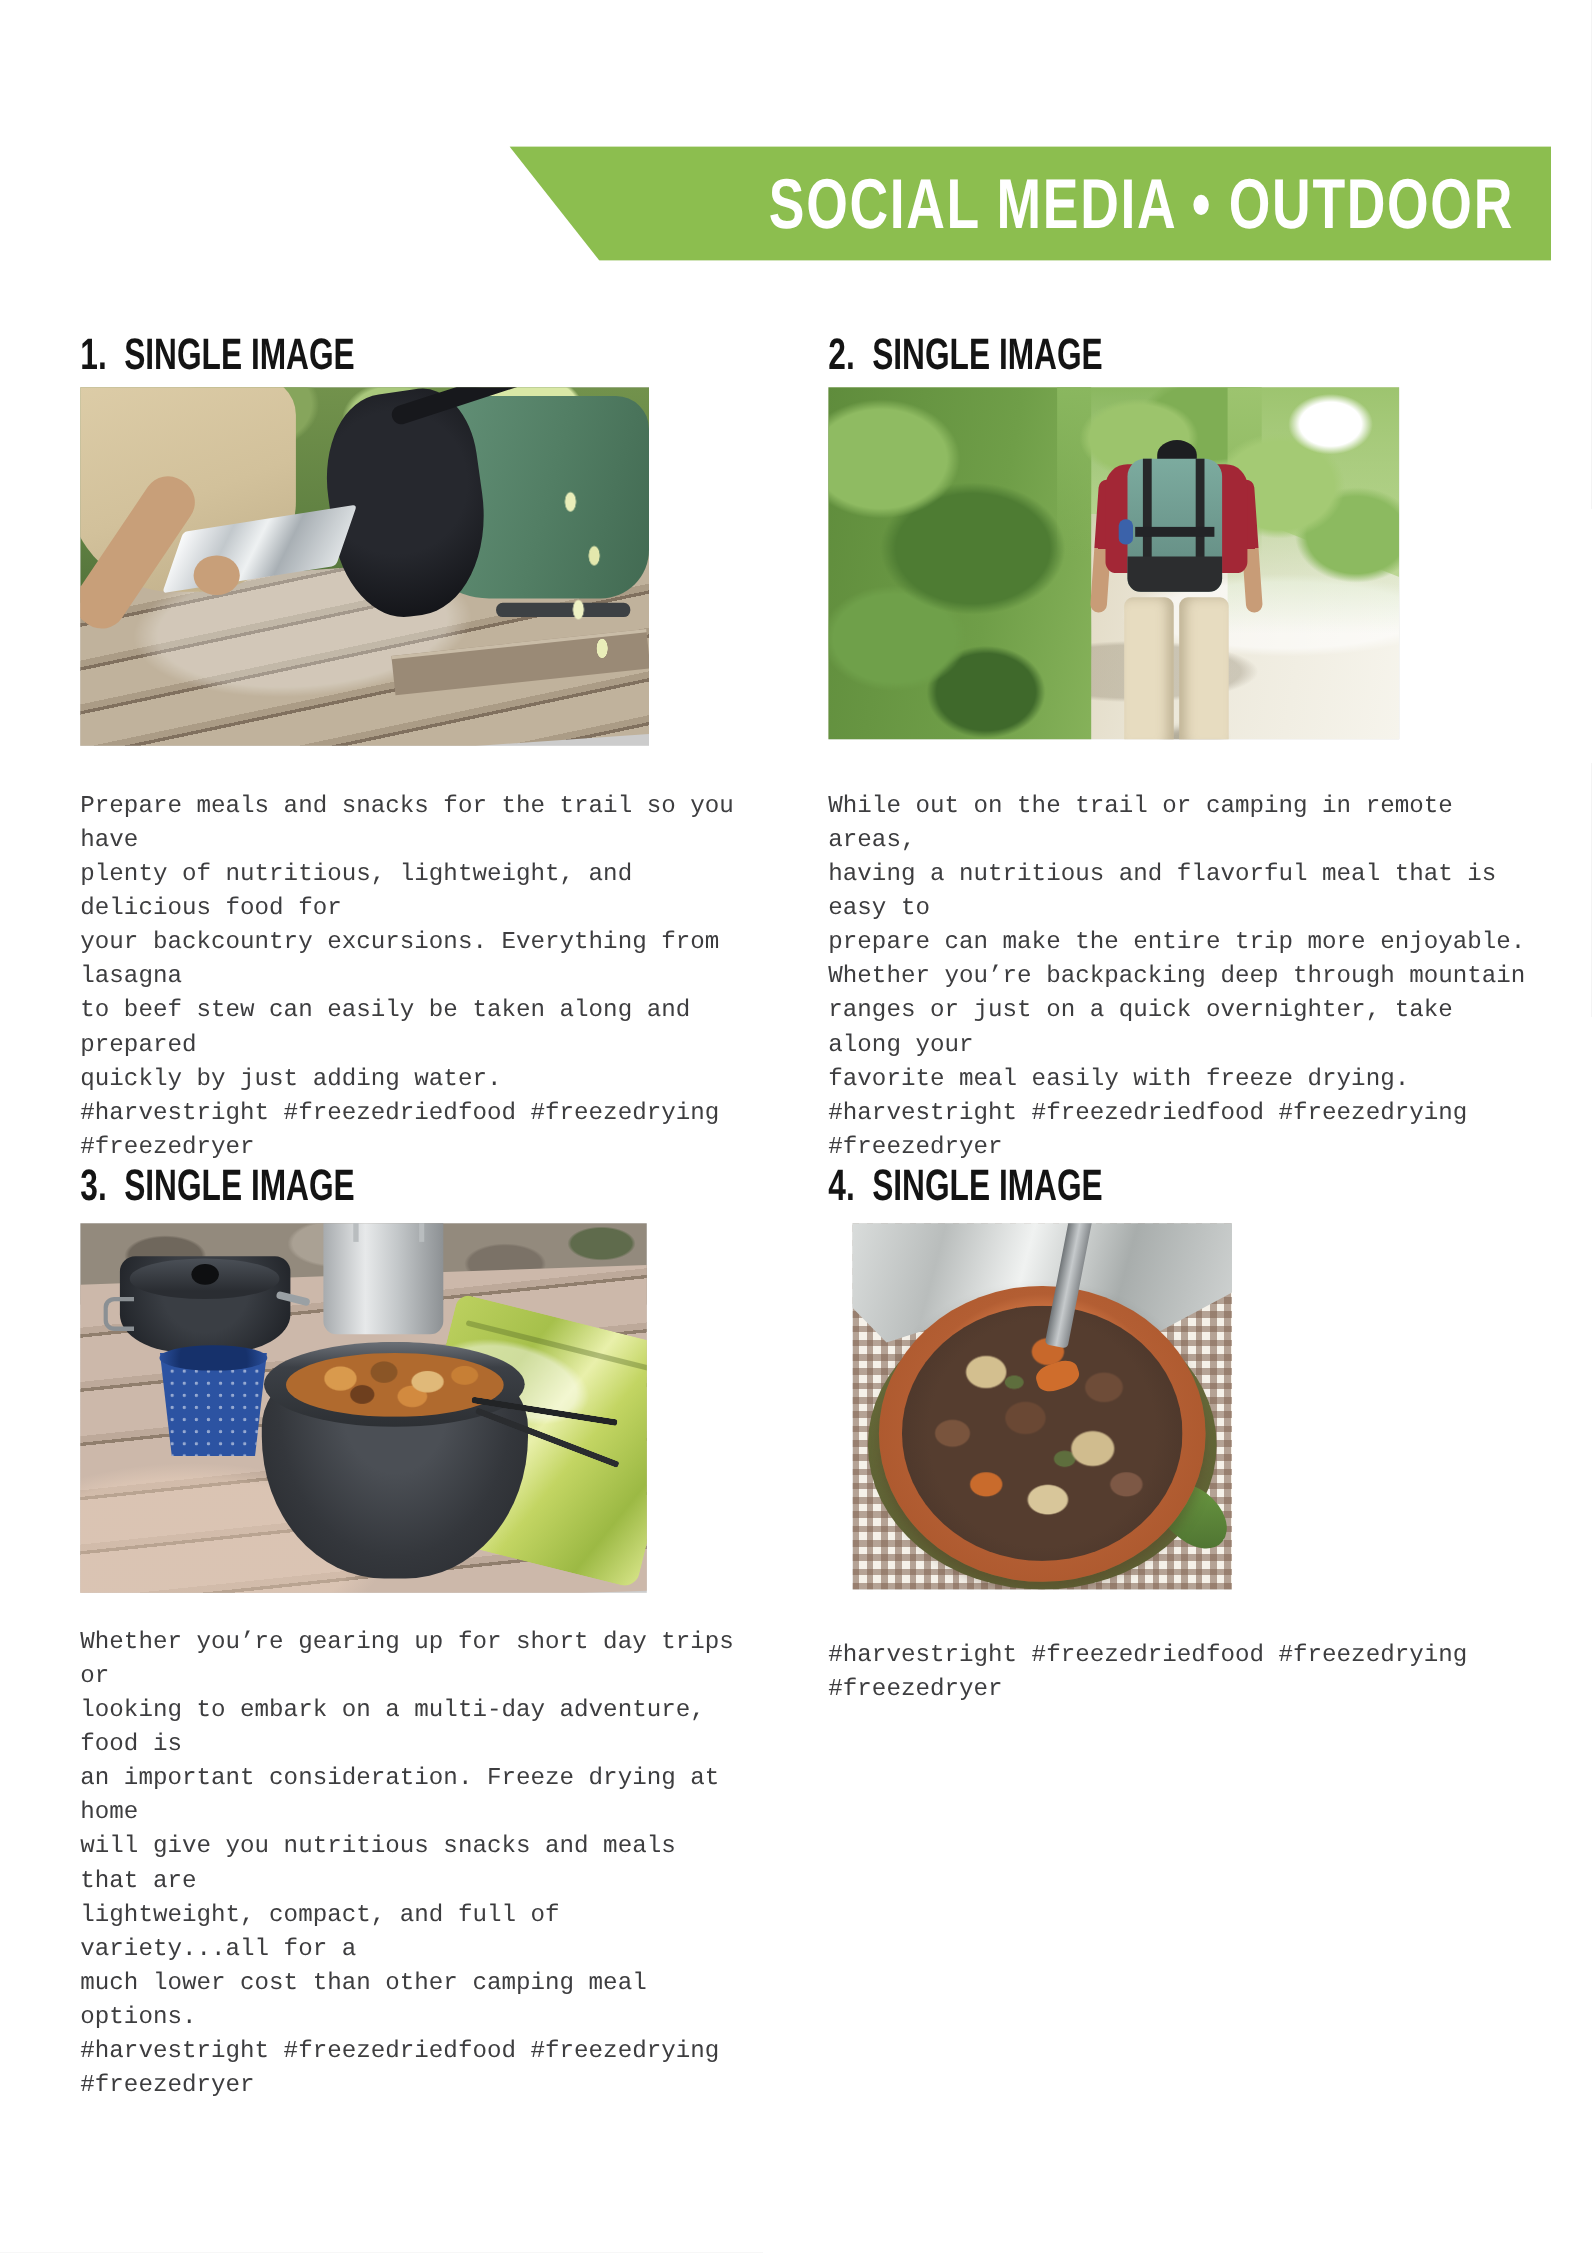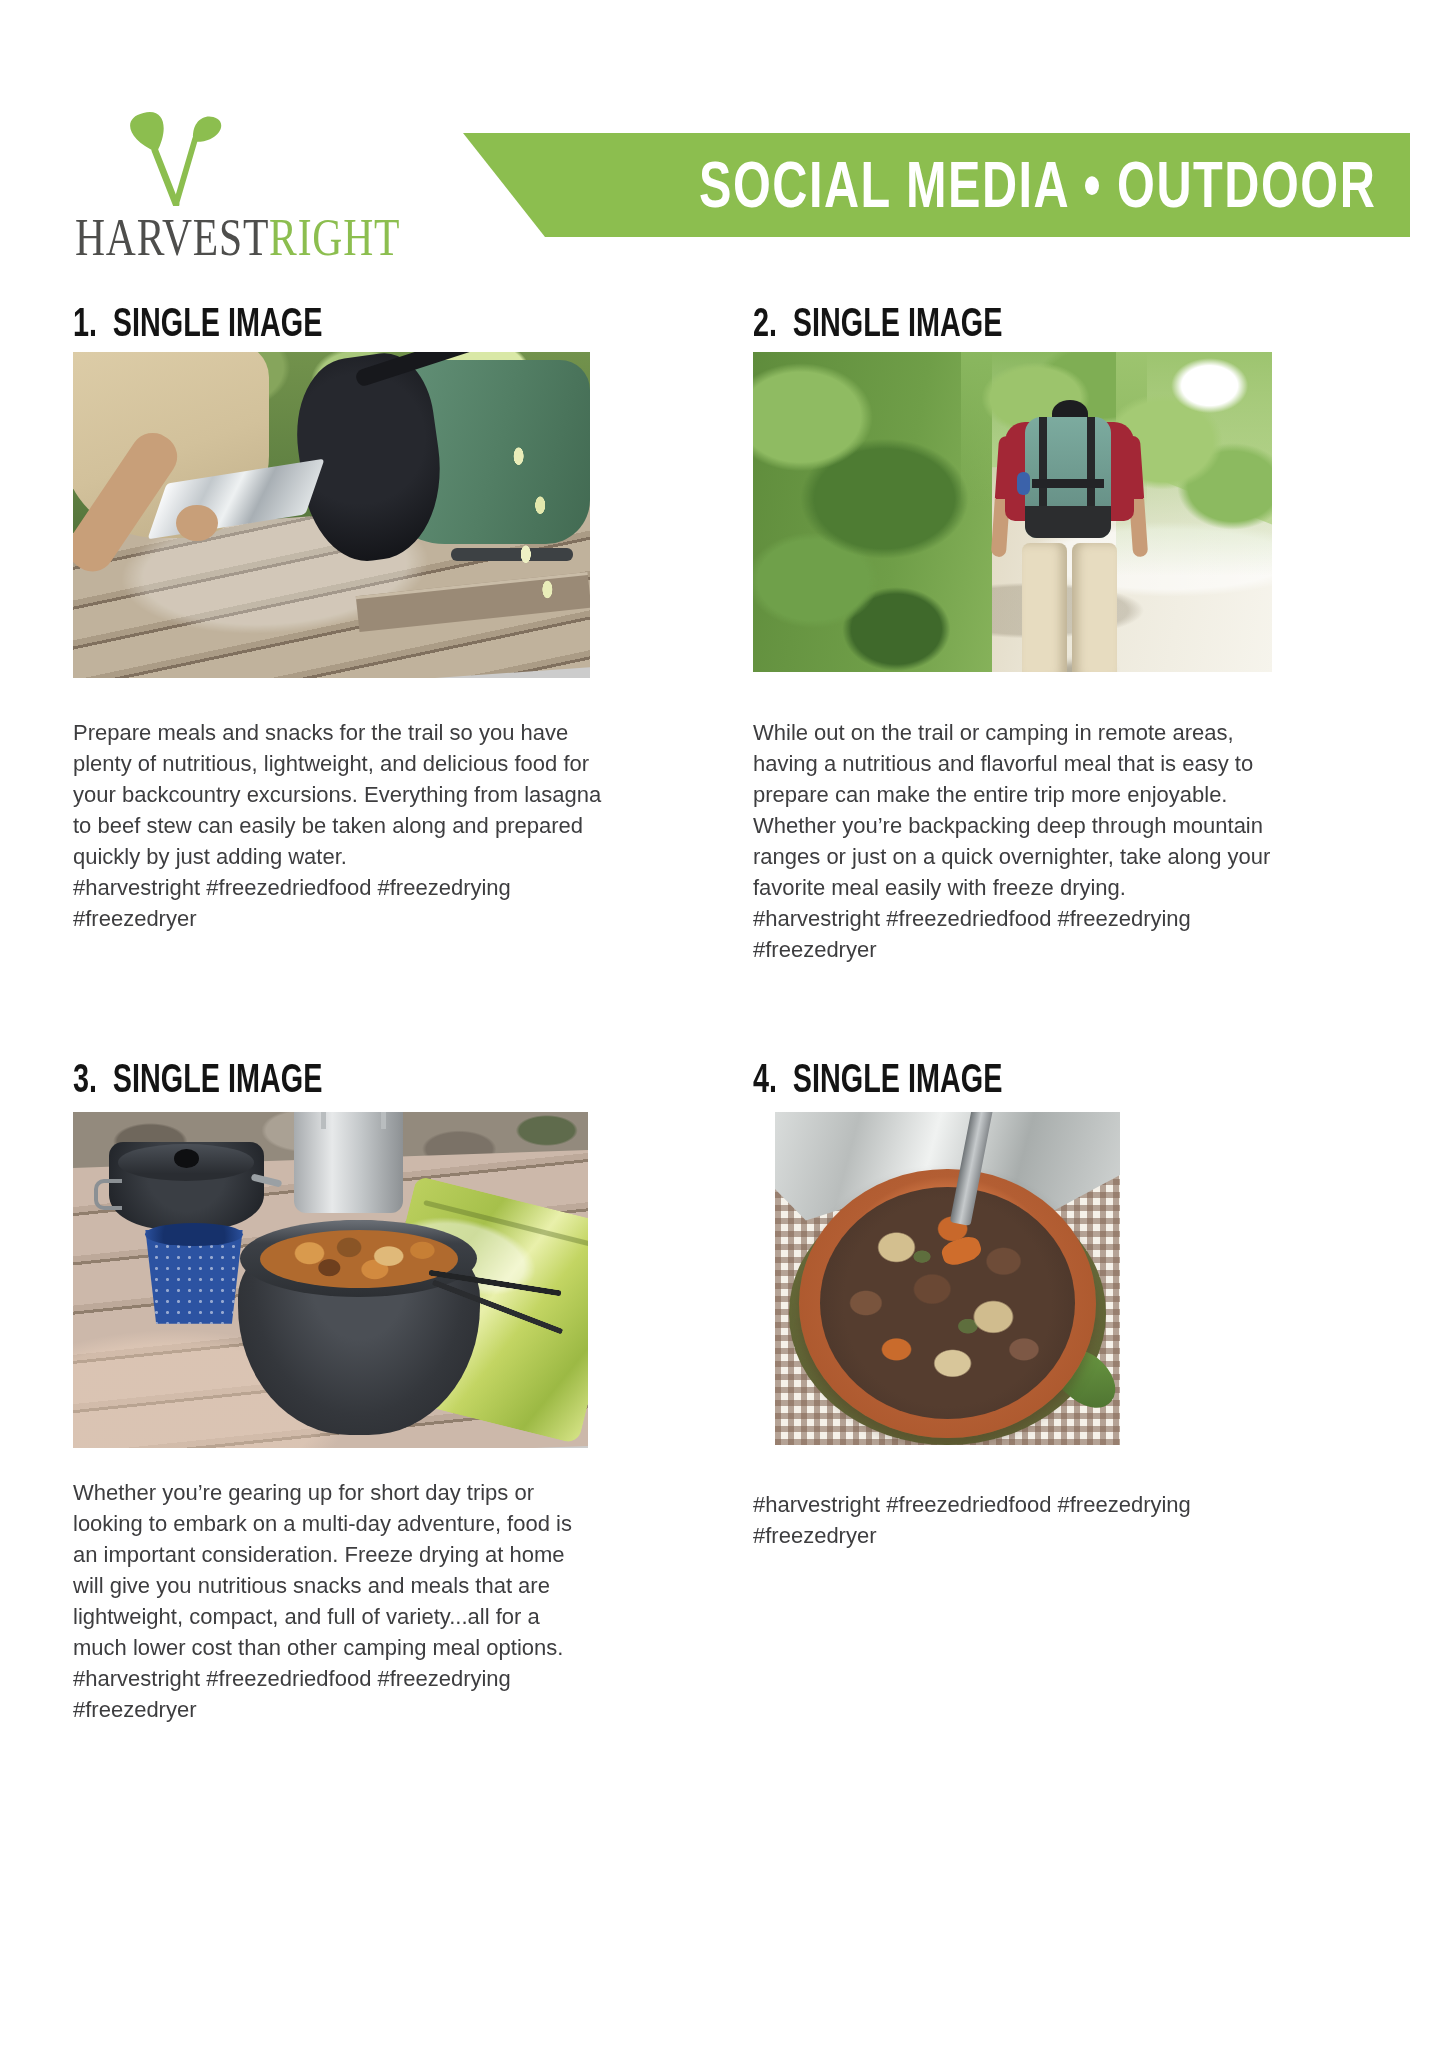--- a/index.html
+++ b/index.html
@@ -23,21 +23,21 @@
           display:inline-block;transform:scaleX(.76);transform-origin:100% 50%;margin-right:34px;}
 
   
   .section{position:absolute;}
   .s1{left:73px;top:300px;width:600px;}
   .s2{left:753px;top:300px;width:640px;}
   .s3{left:73px;top:1056px;width:600px;}
   .s4{left:753px;top:1056px;width:640px;}
   .h{height:44px;line-height:44px;color:#141414;font-weight:bold;font-size:40px;white-space:nowrap;}
   .hs{display:inline-flex;gap:22px;transform:scaleX(.72);transform-origin:0 50%;}
-  .cap{margin:0;font-size:22px;line-height:31px;color:#3d3d3f;}
+  .cap{margin:0;font-size:22px;line-height:31px;color:#3d3d3f;font-family:Liberation Mono, monospace;}
   .capline{display:block;white-space:pre-line;}
 
   
   .photo{position:relative;overflow:hidden;background:#cccccc;}
   .ph1{width:517px;height:326px;margin-top:8px;}
   .ph2{width:519px;height:320px;margin-top:8px;}
   .ph3{width:515px;height:336px;margin-top:12px;}
   .ph4{width:345px;height:333px;margin-top:12px;margin-left:22px;}
   .cap1{margin-top:39px;} .cap2{margin-top:45px;} .cap3{margin-top:29px;} .cap4{margin-top:44px;}
 
@@ -219,31 +219,20 @@
   .p4-carrot{left:48%;top:26%;width:13%;height:9%;background:#cf6d2c;border-radius:40%;
     transform:rotate(-18deg);}
   .p4-spoon{left:54%;top:-2%;width:6%;height:36%;transform:rotate(11deg);border-radius:4px;
     background:linear-gradient(90deg,#6f7477 0%,#c6cacc 50%,#85898c 100%);}
 </style>
 </head>
 <body>
 
 <div class="page">
 
-  <div class="logo">
-    <svg class="logo-leaf" viewBox="0 0 120 100">
-      <path d="M60,98 L38,42" stroke="#8CBE4F" stroke-width="7" fill="none" stroke-linecap="round"></path>
-      <path d="M60,98 L80,30" stroke="#8CBE4F" stroke-width="6" fill="none" stroke-linecap="round"></path>
-      <path d="M40,44 C8,30 4,8 26,3 C50,-3 52,22 40,44 Z" fill="#8CBE4F"></path>
-      <path d="M78,33 C75,12 90,2 103,9 C114,16 102,35 78,33 Z" fill="#8CBE4F"></path>
-    </svg>
-    <div class="logo-text">
-      <span class="w1">HAR</span><span class="w1">VEST</span><span class="w2">RIGHT</span>
-    </div>
-  </div>
 
   <div class="banner">
     <span class="banner-title">SOCIAL MEDIA • OUTDOOR</span>
   </div>
 
   <div class="section s1">
     <div class="h">
       <span class="hs">
           <span>1.</span>
           <span>SINGLE IMAGE</span>

